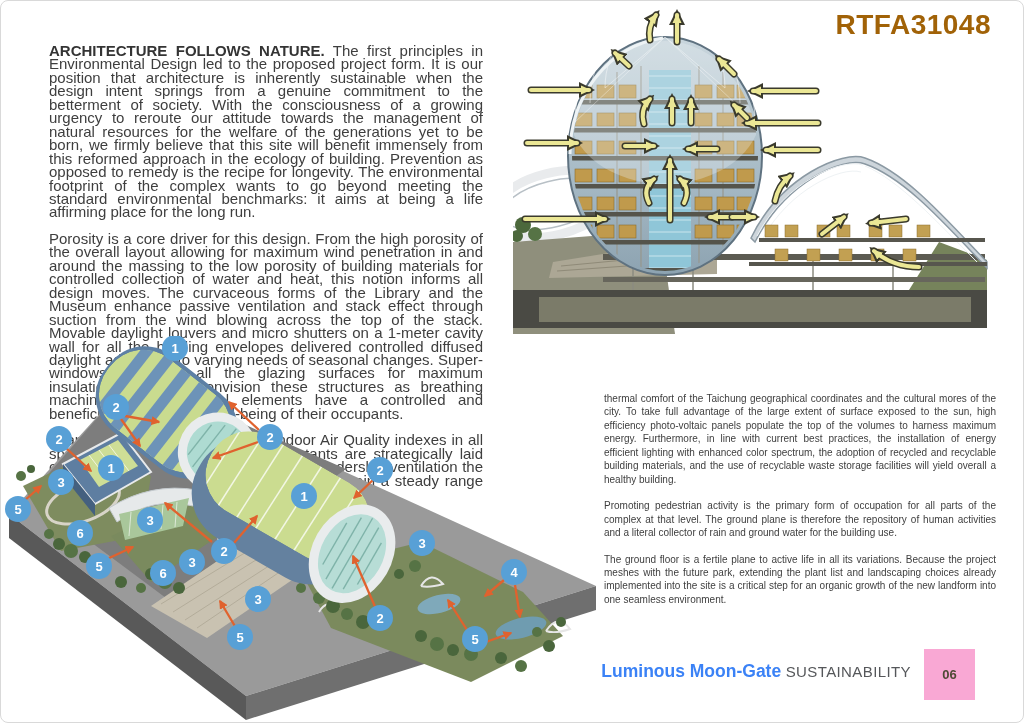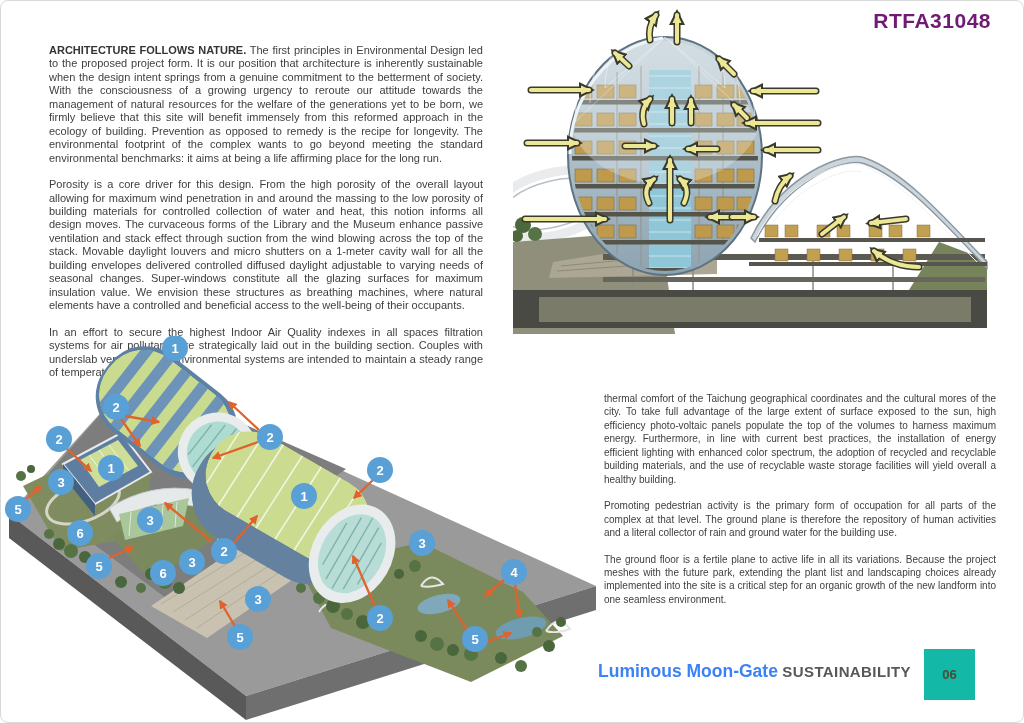--- a/index.html
+++ b/index.html
@@ -1,30 +1,30 @@
 <!DOCTYPE html>
 <html><head>
 <meta charset="utf-8">
 <style>
   html,body{margin:0;padding:0;background:#ffffff;}
   .page{position:relative;width:1024px;height:723px;background:#ffffff;overflow:hidden;
         font-family:"Liberation Sans",sans-serif;color:#3e3e3e;border:1px solid #d9d9d9;
         border-radius:8px;box-sizing:border-box;}
-  .code{position:absolute;top:8px;right:32px;font-size:21px;font-weight:bold;color:#701a75;letter-spacing:.5px;}
-  .col-left{position:absolute;left:48px;top:43px;width:434px;font-size:11px;line-height:13.45px;text-align:justify;}
+  .code{position:absolute;top:8px;right:32px;font-size:28px;font-weight:bold;color:#a16207;letter-spacing:.5px;}
+  .col-left{position:absolute;left:48px;top:43px;width:434px;font-size:15px;line-height:13.45px;text-align:justify;}
   .col-right{position:absolute;left:603px;top:379px;width:392px;font-size:10px;line-height:13.45px;text-align:justify;margin-top:12px;}
   .col-left p,.col-right p{margin:0 0 13px 0;}
   .lead{font-weight:bold;color:#343434;}
   .fig-section{position:absolute;left:512px;top:3px;width:508px;height:330px;}
   .fig-site{position:absolute;left:0;top:335px;width:600px;height:388px;}
   .footer{position:absolute;left:600px;top:648px;right:24px;height:52px;}
   .footer-text{position:absolute;right:88px;top:12px;white-space:nowrap;}
   .footer-project{font-size:17.5px;font-weight:bold;color:#3b82f6;}
-  .footer-section{font-size:15px;color:#55575a;letter-spacing:.4px;font-weight:bold;}
-  .page-box{position:absolute;right:24px;top:0;width:51px;height:51px;background:#14b8a6;
+  .footer-section{font-size:15px;color:#55575a;letter-spacing:.4px;}
+  .page-box{position:absolute;right:24px;top:0;width:51px;height:51px;background:#f9a8d4;
             display:flex;align-items:center;justify-content:center;font-size:13px;font-weight:bold;color:#4f4a35;}
   svg text.co{font-family:"Liberation Sans",sans-serif;font-size:13px;font-weight:bold;fill:#ffffff;}
 </style>
 </head>
 <body>
 
 <div class="page">
 
   <div class="code">RTFA31048</div>
 

